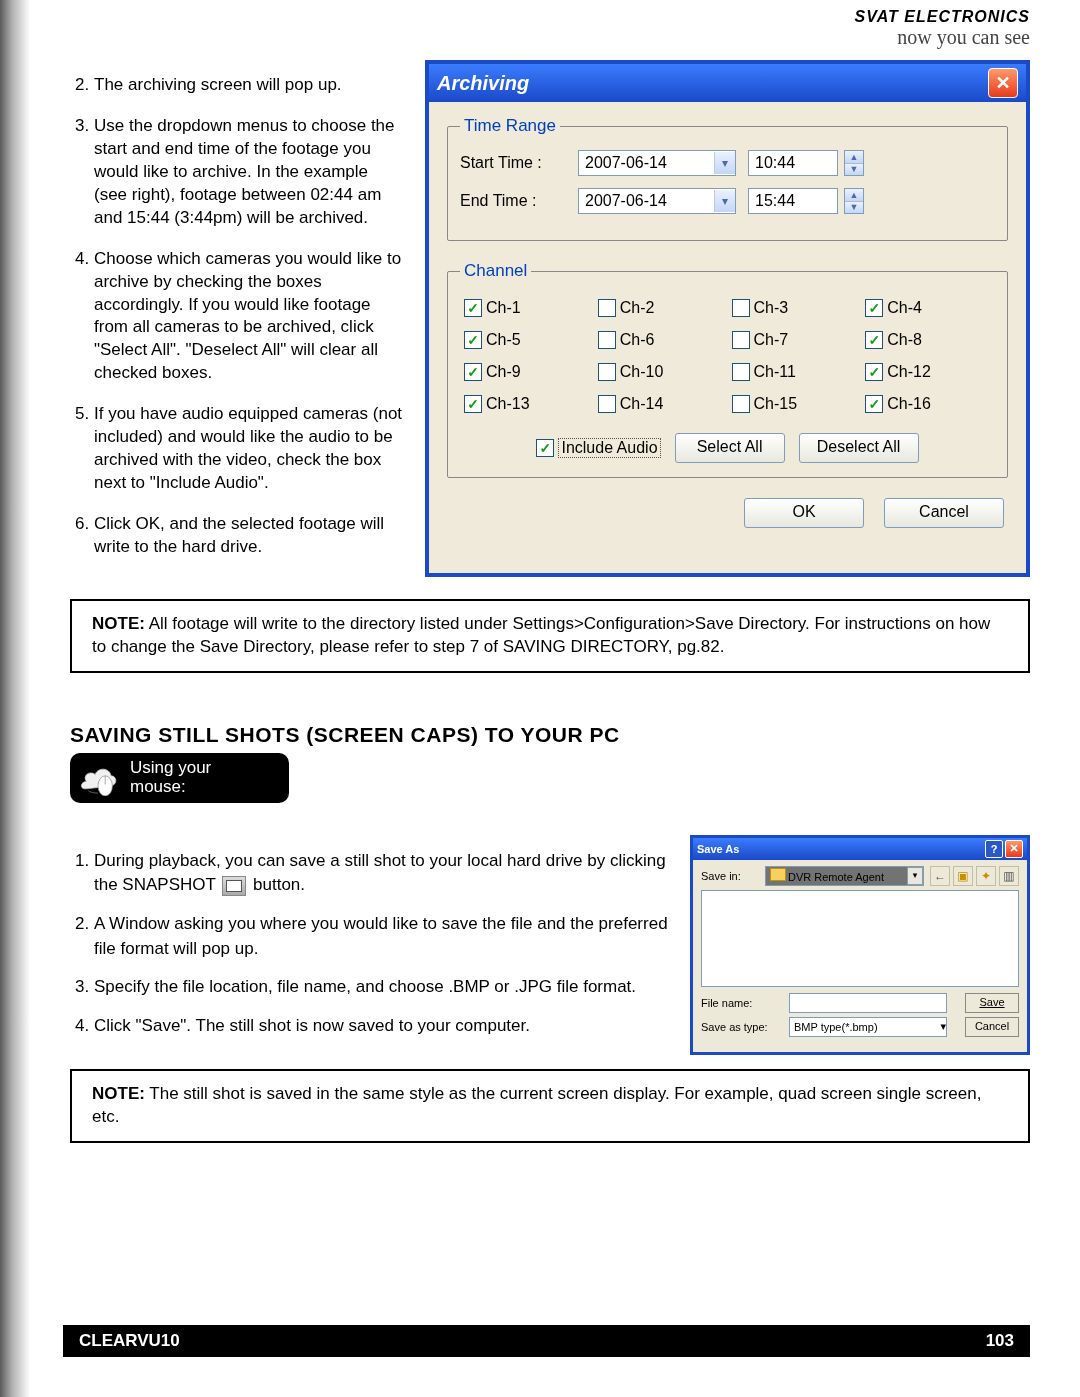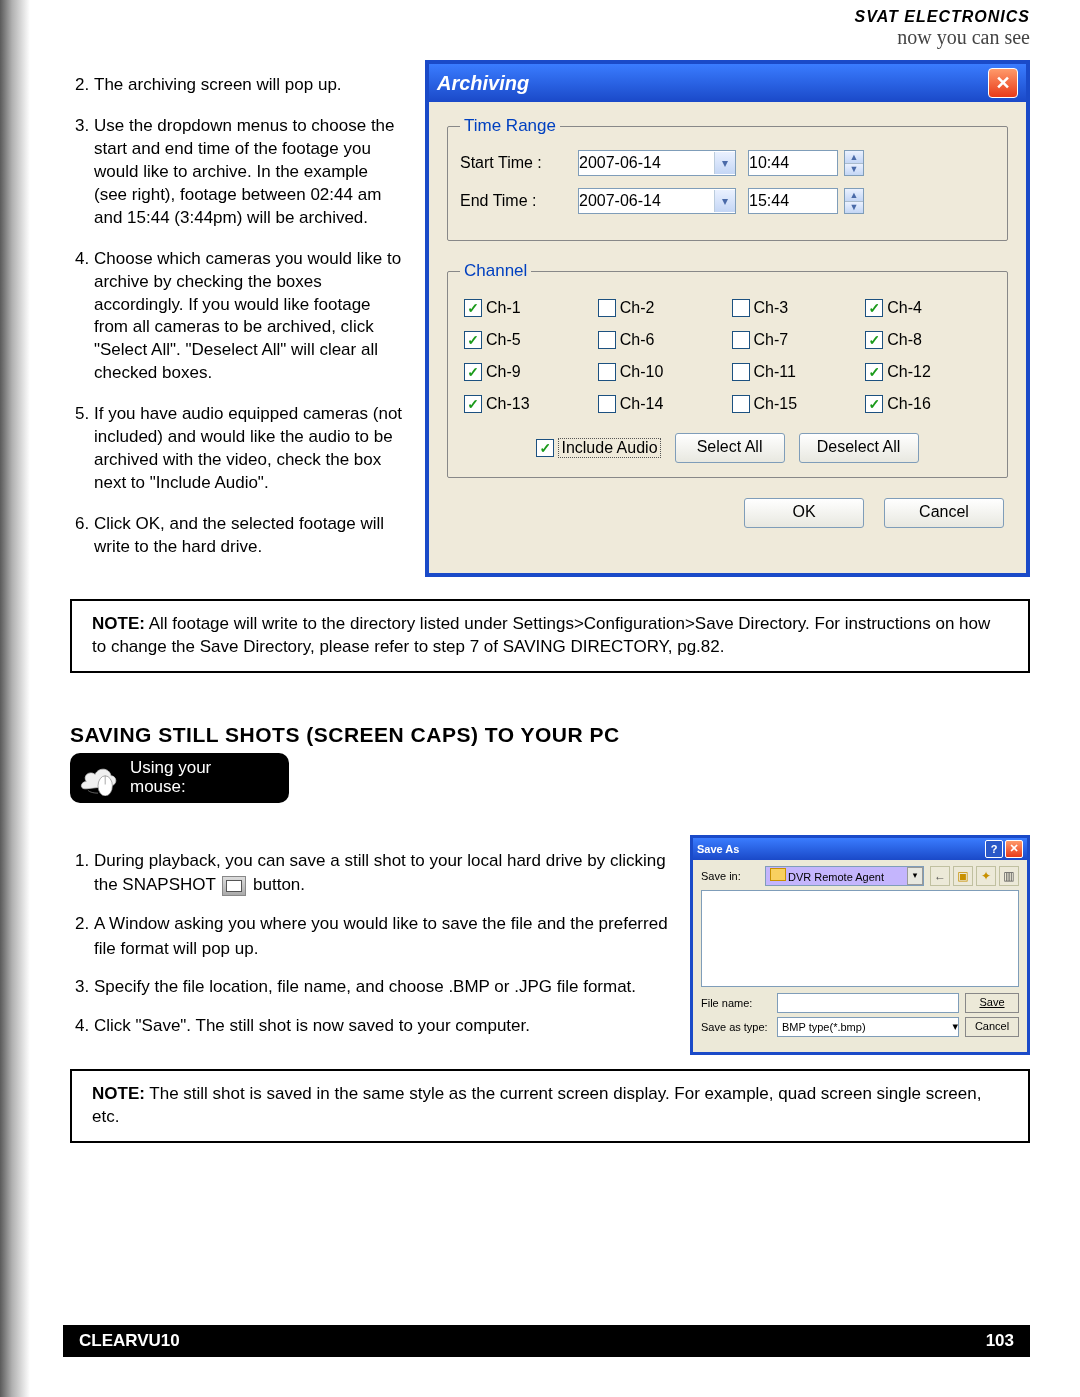--- a/index.html
+++ b/index.html
@@ -124,20 +124,21 @@
     width: 118px;
   }
   .combo {
     display: flex;
     align-items: center;
     height: 26px;
     border: 1px solid #7f9db9;
     background: #fff;
     box-sizing: border-box;
     font-size: 16px;
+    padding-left: 6px;
     justify-content: space-between;
   }
   .combo.date { width: 158px; margin-right: 12px; }
   .combo.time { width: 90px; margin-right: 6px; }
   .combo .drop {
     width: 20px;
     height: 22px;
     background: linear-gradient(to bottom, #eaf1ff, #c4d6f5);
     border-left: 1px solid #bcd;
     display: flex;
@@ -322,21 +323,21 @@
   }
   .sa-row {
     display: flex;
     align-items: center;
     gap: 6px;
     margin-bottom: 4px;
   }
   .sa-row .l { width: 58px; }
   .sa-select {
     border: 1px solid #7f9db9;
-    background: #c4b5fd;
+    background: #737373;
     height: 18px;
     flex: 1;
     padding-left: 4px;
     display: flex;
     align-items: center;
     gap: 4px;
     justify-content: space-between;
   }
   .sa-select .fold {
     display: inline-block;
@@ -368,21 +369,21 @@
     color: #555;
   }
   .sa-area {
     border: 1px solid #7f9db9;
     background: #fff;
     height: 95px;
     margin-bottom: 6px;
   }
   .sa-brow {
     display: flex;
-    gap: 6px;
+    gap: 18px;
     align-items: center;
     margin-bottom: 4px;
   }
   .sa-brow .l2 { width: 70px; }
   .sa-input {
     border: 1px solid #7f9db9;
     background: #fff;
     height: 18px;
     flex: 1;
     padding-left: 4px;

